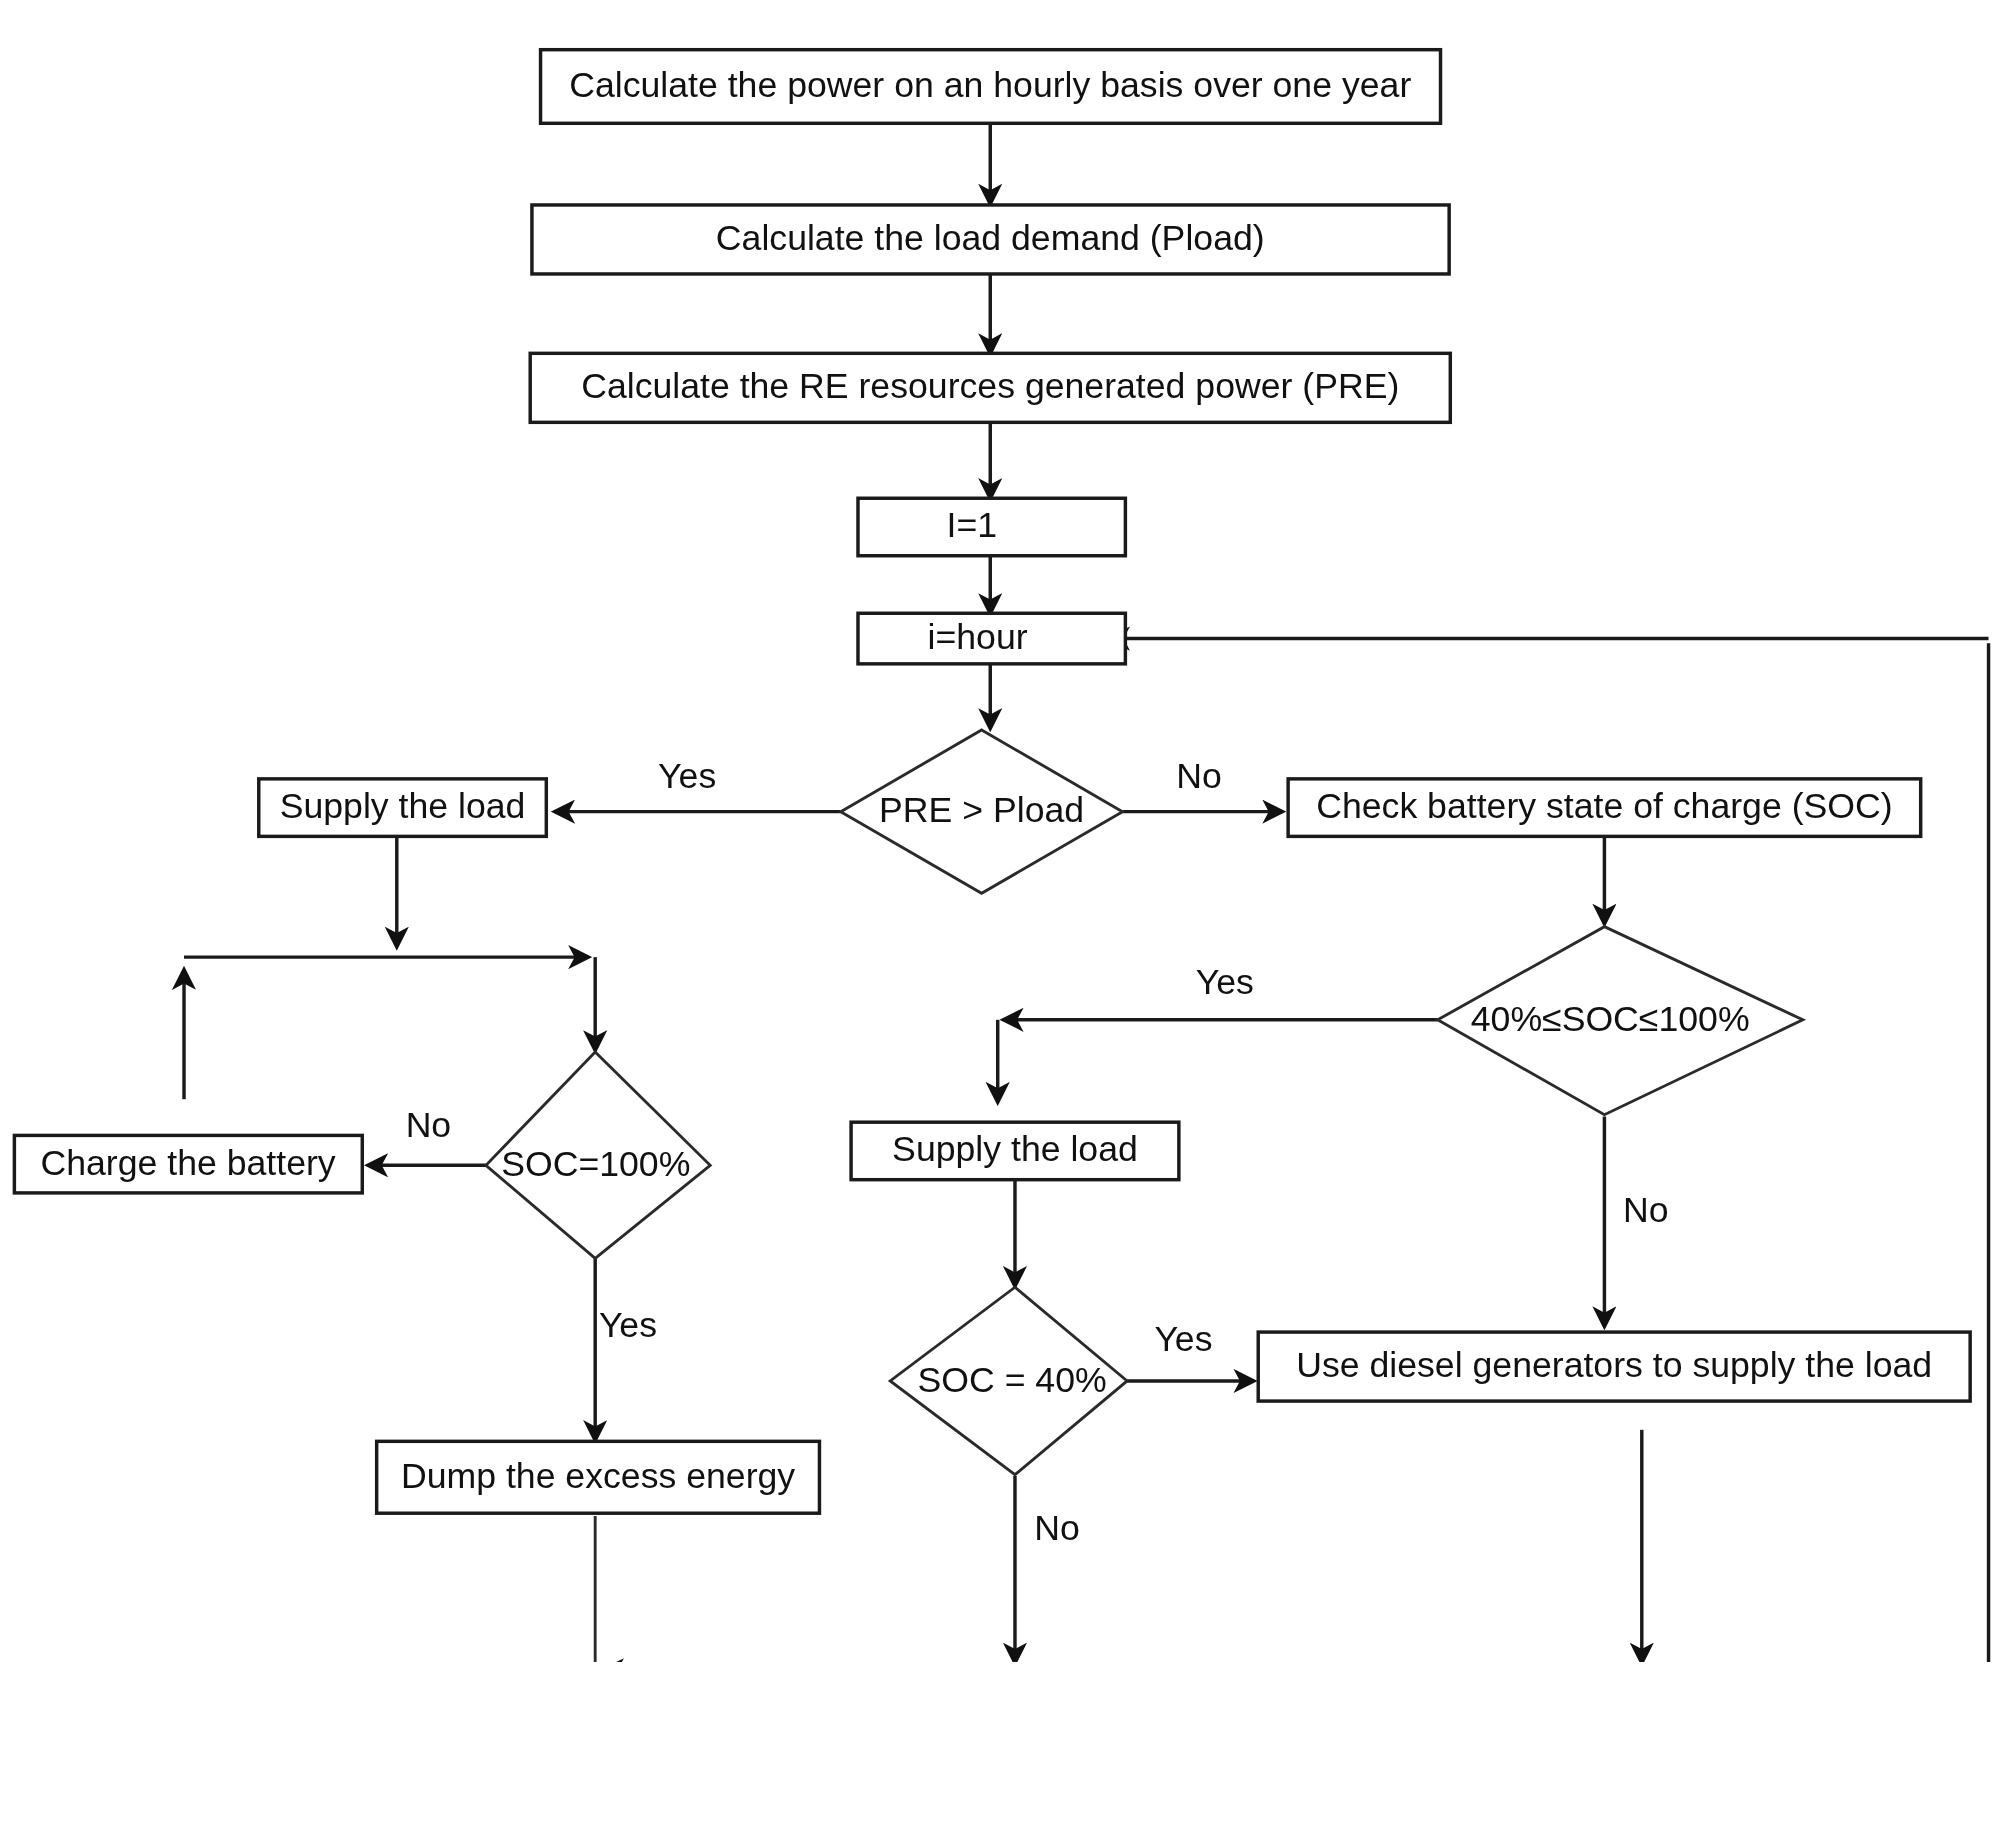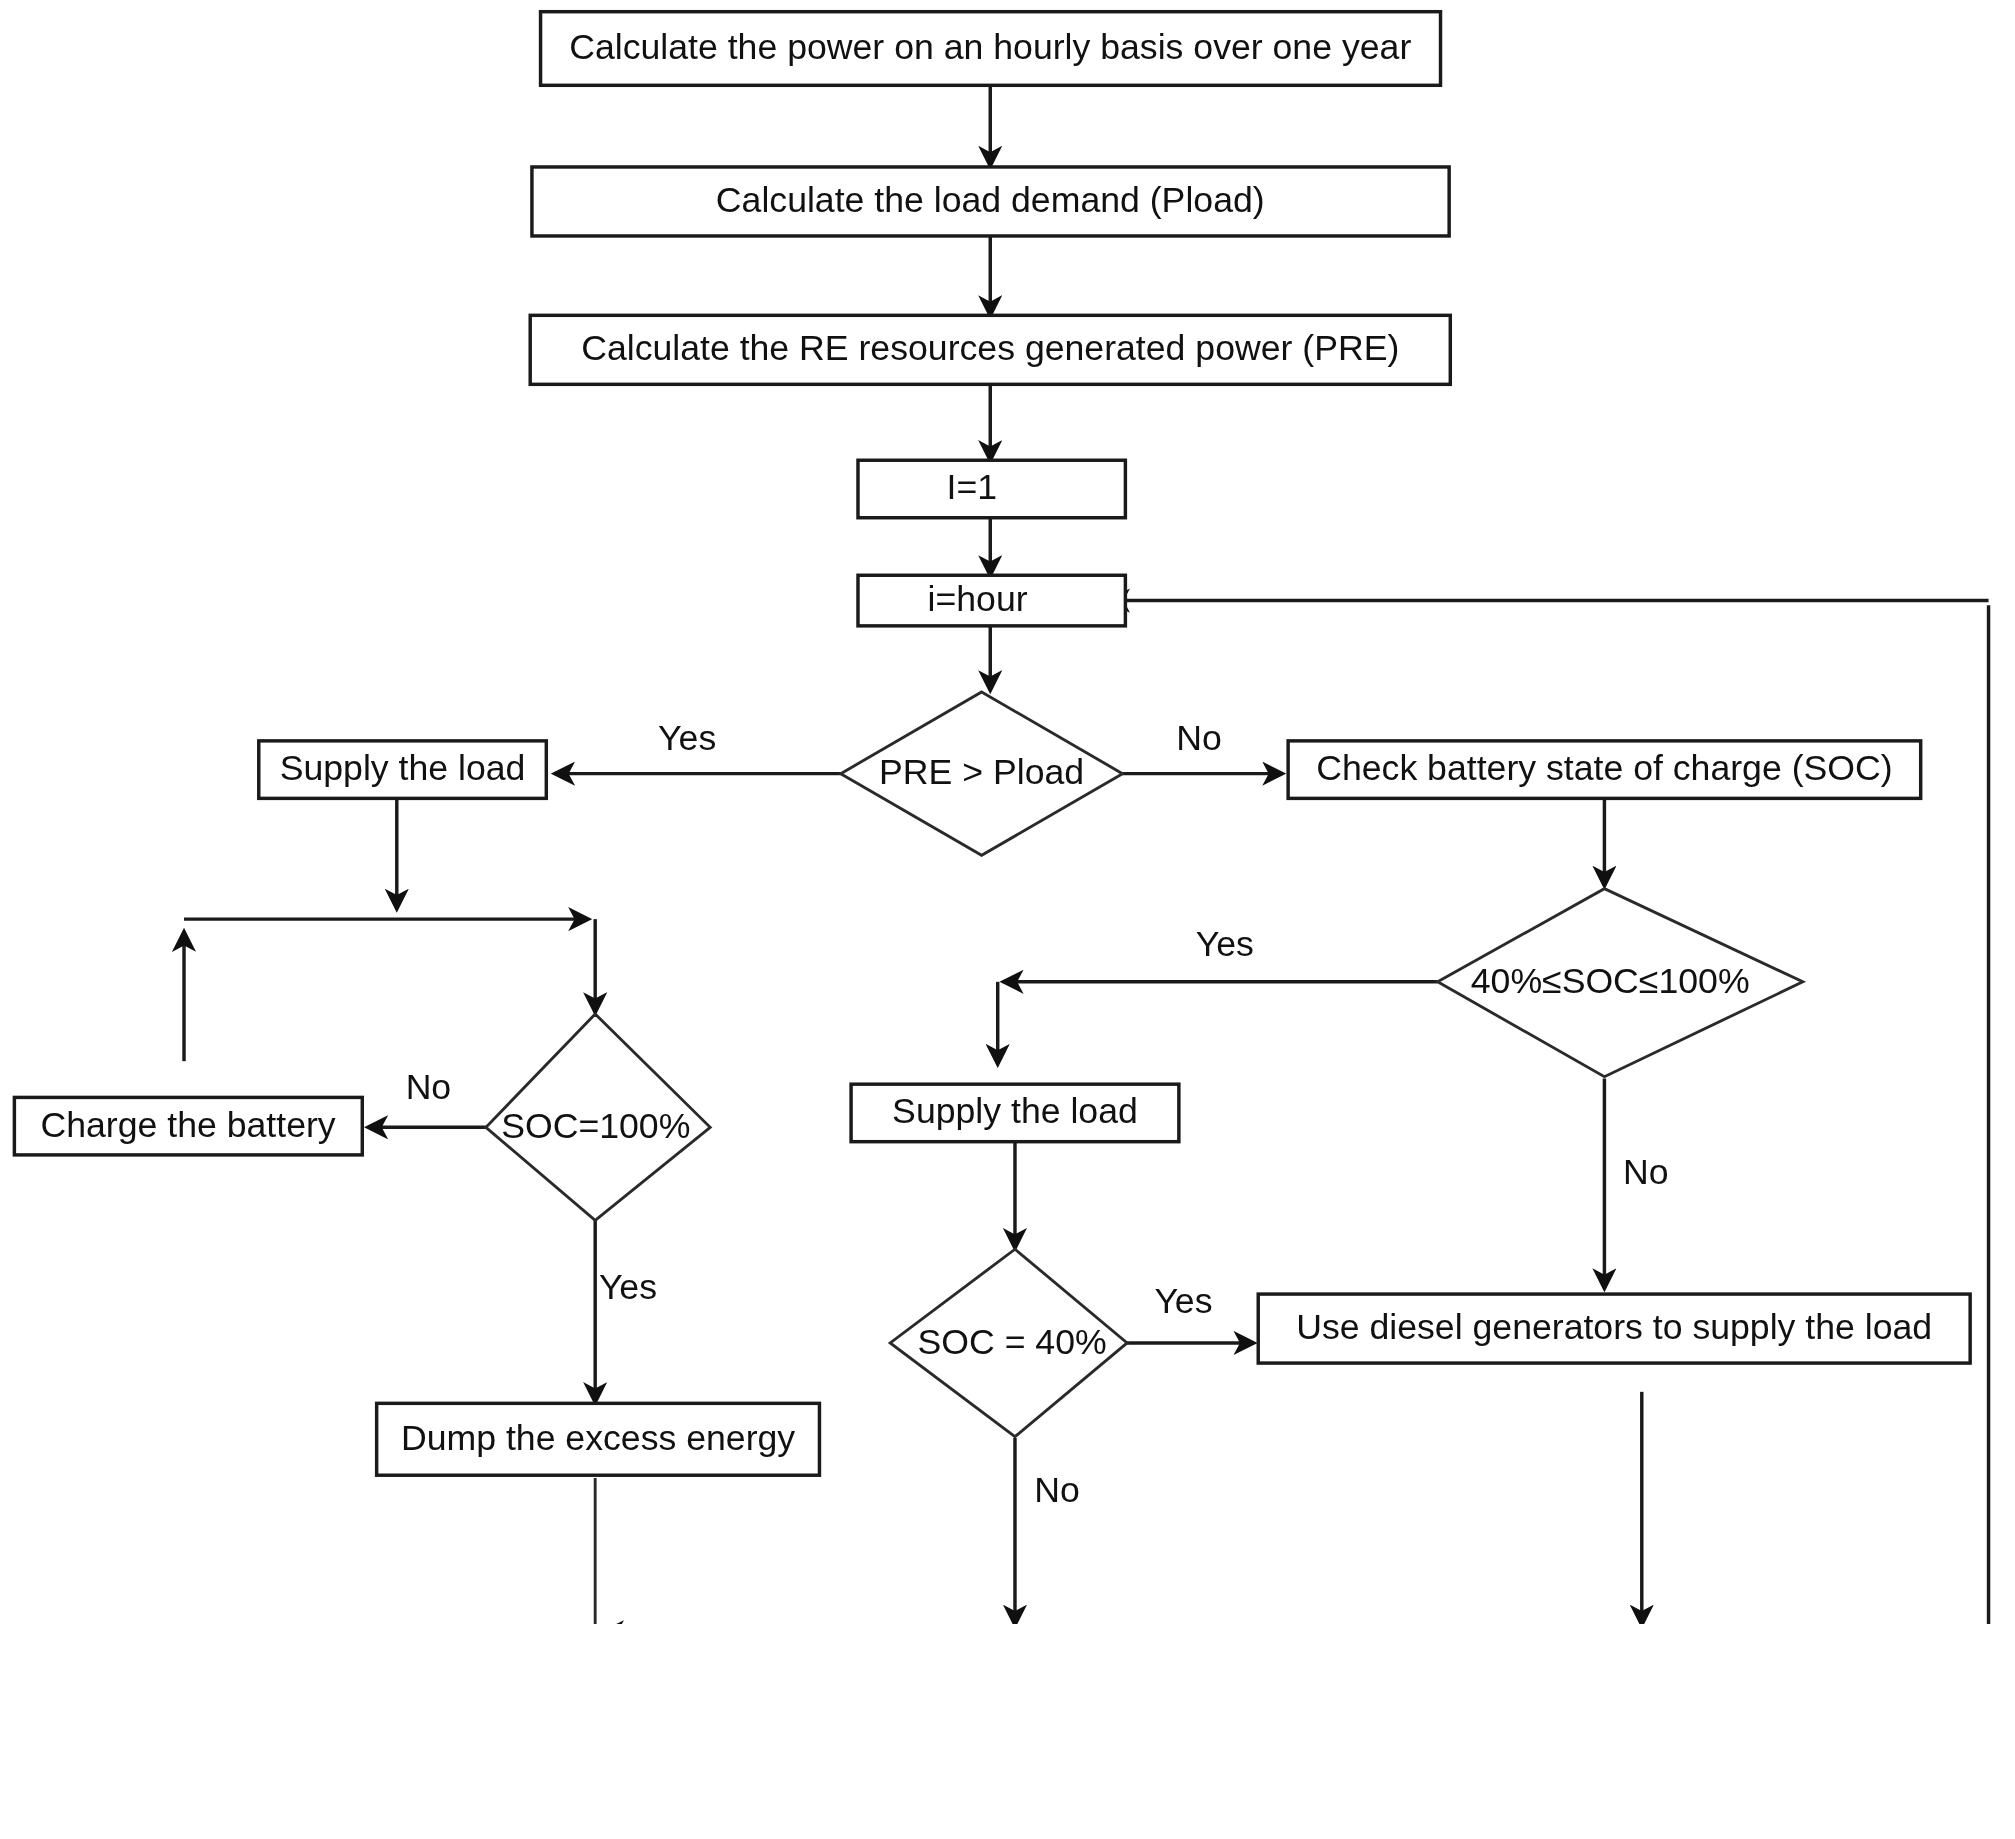--- a/index.html
+++ b/index.html
@@ -9,20 +9,21 @@
   }
   body {
     font-family: "Liberation Sans", sans-serif;
   }
   #flowchart-root {
     position: relative;
     width: 2015px;
     height: 1624px;
     background: #ffffff;
     overflow: hidden;
+    margin-top: 38px;
   }
   svg.fc {
     position: absolute;
     top: 0;
     left: 0;
     width: 2015px;
     height: 1840px;
     display: block;
   }
   .node-box {

